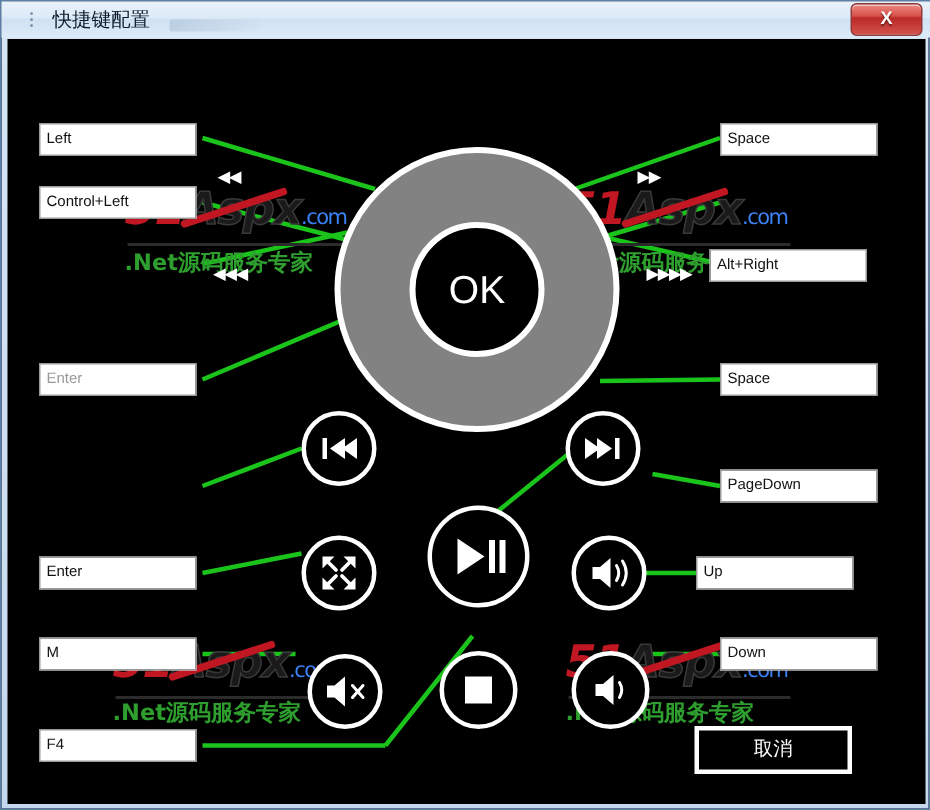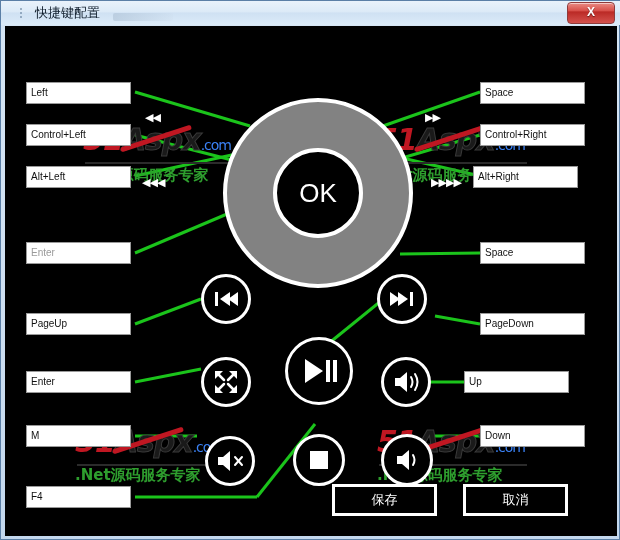--- a/index.html
+++ b/index.html
@@ -172,29 +172,26 @@
     <div class="dial"></div>
     <div class="dial-center">OK</div>
 
     <div class="arrows" style="left:140px;top:85px;">◀◀</div>
     <div class="arrows" style="left:420px;top:85px;">▶▶</div>
     <div class="arrows" style="left:137px;top:150px;">◀◀◀</div>
     <div class="arrows" style="left:426px;top:150px;">▶▶▶▶</div>
 
     <div class="field" style="left:21px;top:56px;" placeholder="">Left</div>
     <div class="field" style="left:21px;top:98px;">Control+Left</div>
-    <div class="field" style="left:21px;top:140px;">Alt+Left</div>
     <div class="field placeholder" style="left:21px;top:216px;">Enter</div>
-    <div class="field" style="left:21px;top:287px;">PageUp</div>
     <div class="field" style="left:21px;top:345px;">Enter</div>
     <div class="field" style="left:21px;top:399px;">M</div>
     <div class="field" style="left:21px;top:460px;">F4</div>
 
     <div class="field" style="left:475px;top:56px;">Space</div>
-    <div class="field" style="left:475px;top:98px;">Control+Right</div>
     <div class="field" style="left:468px;top:140px;">Alt+Right</div>
     <div class="field" style="left:475px;top:216px;">Space</div>
     <div class="field" style="left:475px;top:287px;">PageDown</div>
     <div class="field" style="left:459px;top:345px;">Up</div>
     <div class="field" style="left:475px;top:399px;">Down</div>
 
     <div class="rbtn" style="left:196px;top:248px;width:50px;height:50px;">
       <svg width="44" height="44" viewBox="0 0 44 44">
         <rect x="11" y="15" width="3" height="14" fill="#fff"></rect>
         <polygon points="26,15 26,29 16,22" fill="#fff"></polygon>
@@ -263,17 +260,16 @@
 
     <div class="rbtn" style="left:376px;top:408px;width:52px;height:52px;">
       <svg width="46" height="46" viewBox="0 0 46 46">
         <polygon points="13,19 18,19 25,13 25,33 18,27 13,27" fill="#fff"></polygon>
         <g stroke="#fff" stroke-width="2" fill="none" stroke-linecap="round">
           <path d="M29 18 Q32 23 29 28"></path>
         </g>
       </svg>
     </div>
 
-    <div class="btn" style="left:327px;top:458px;">保存</div>
     <div class="btn" style="left:458px;top:458px;">取消</div>
 
   </div>
 </div>
 
 </body></html>

